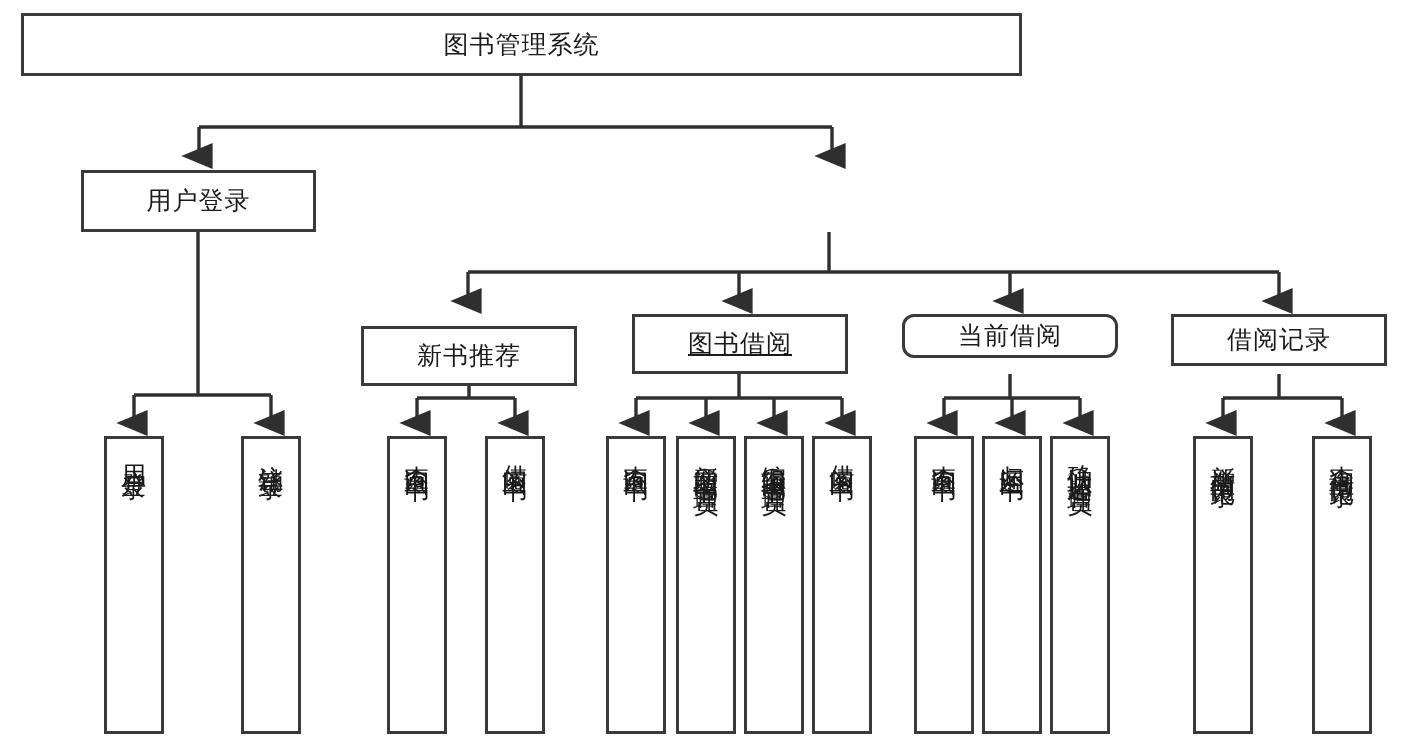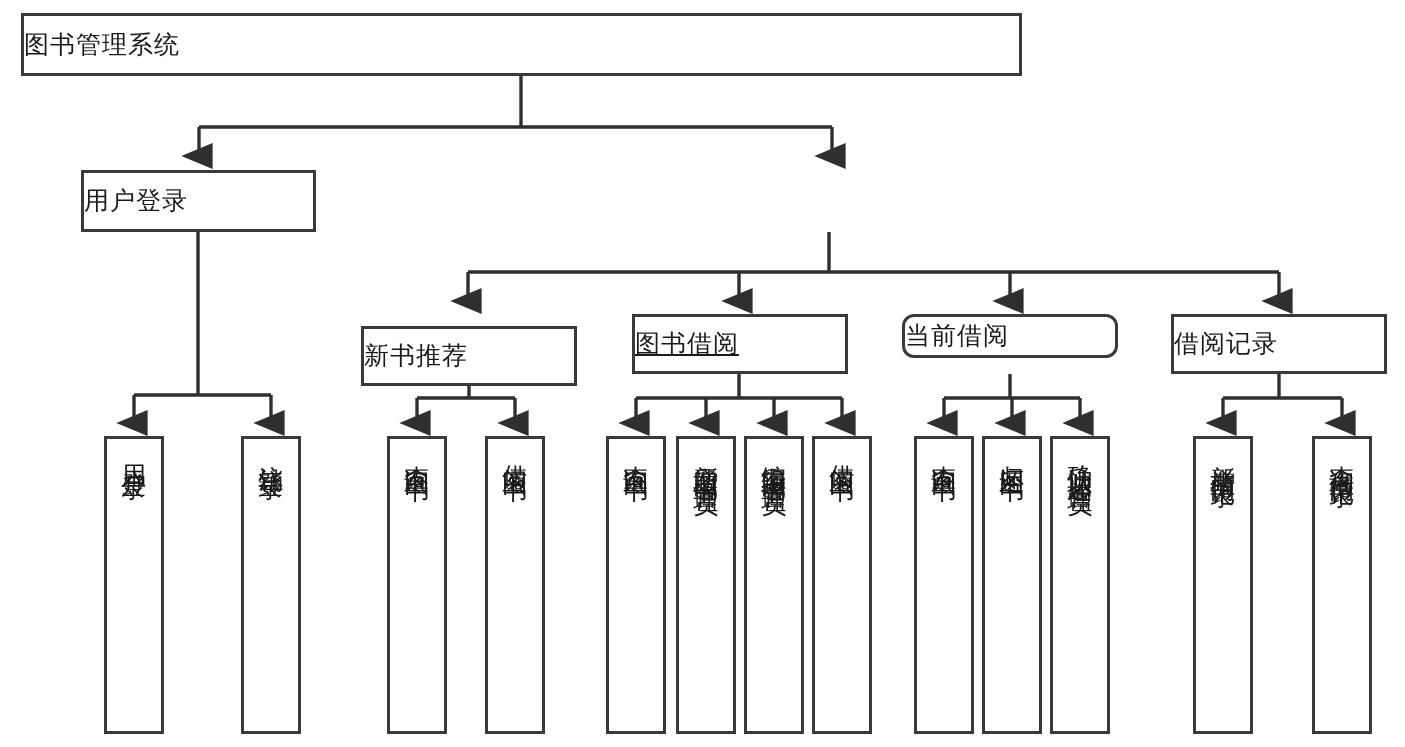--- a/index.html
+++ b/index.html
@@ -25,21 +25,21 @@
     height: 747px;
     pointer-events: none;
   }
   .node {
     position: absolute;
     box-sizing: border-box;
     background: #ffffff;
     border: 3px solid #3a3a3a;
     display: flex;
     align-items: center;
-    justify-content: flex-start;
+    justify-content: center;
     color: #1a1a1a;
   }
   .node.horiz {
     font-size: 25px;
     letter-spacing: 1px;
     line-height: 1.1;
   }
   .node.root {
     font-size: 25px;
   }
@@ -132,21 +132,21 @@
 
   <div class="node horiz" style="left:361px; top:314px; width:216px; height:60px;margin-top:12px;">
     <span>新书推荐</span>
   </div>
   <div class="node horiz" style="left:632px; top:314px; width:216px; height:60px;text-decoration:underline;">
     <span>图书借阅</span>
   </div>
   <div class="node horiz" style="left:902px; top:314px; width:216px; height:44px;border-radius:12px;">
     <span>当前借阅</span>
   </div>
-  <div class="node horiz" style="left:1171px; top:314px; width:216px; height:60px;">
+  <div class="node horiz" style="left:1171px; top:314px; width:216px; height:52px;">
     <span>借阅记录</span>
   </div>
 
   <div class="node leaf" style="left:104px; top:436px; width:60px; height:298px;">
     <span class="vtext">用户登录</span>
   </div>
   <div class="node leaf" style="left:241px; top:436px; width:60px; height:298px;">
     <span class="vtext">注销登录</span>
   </div>
 

